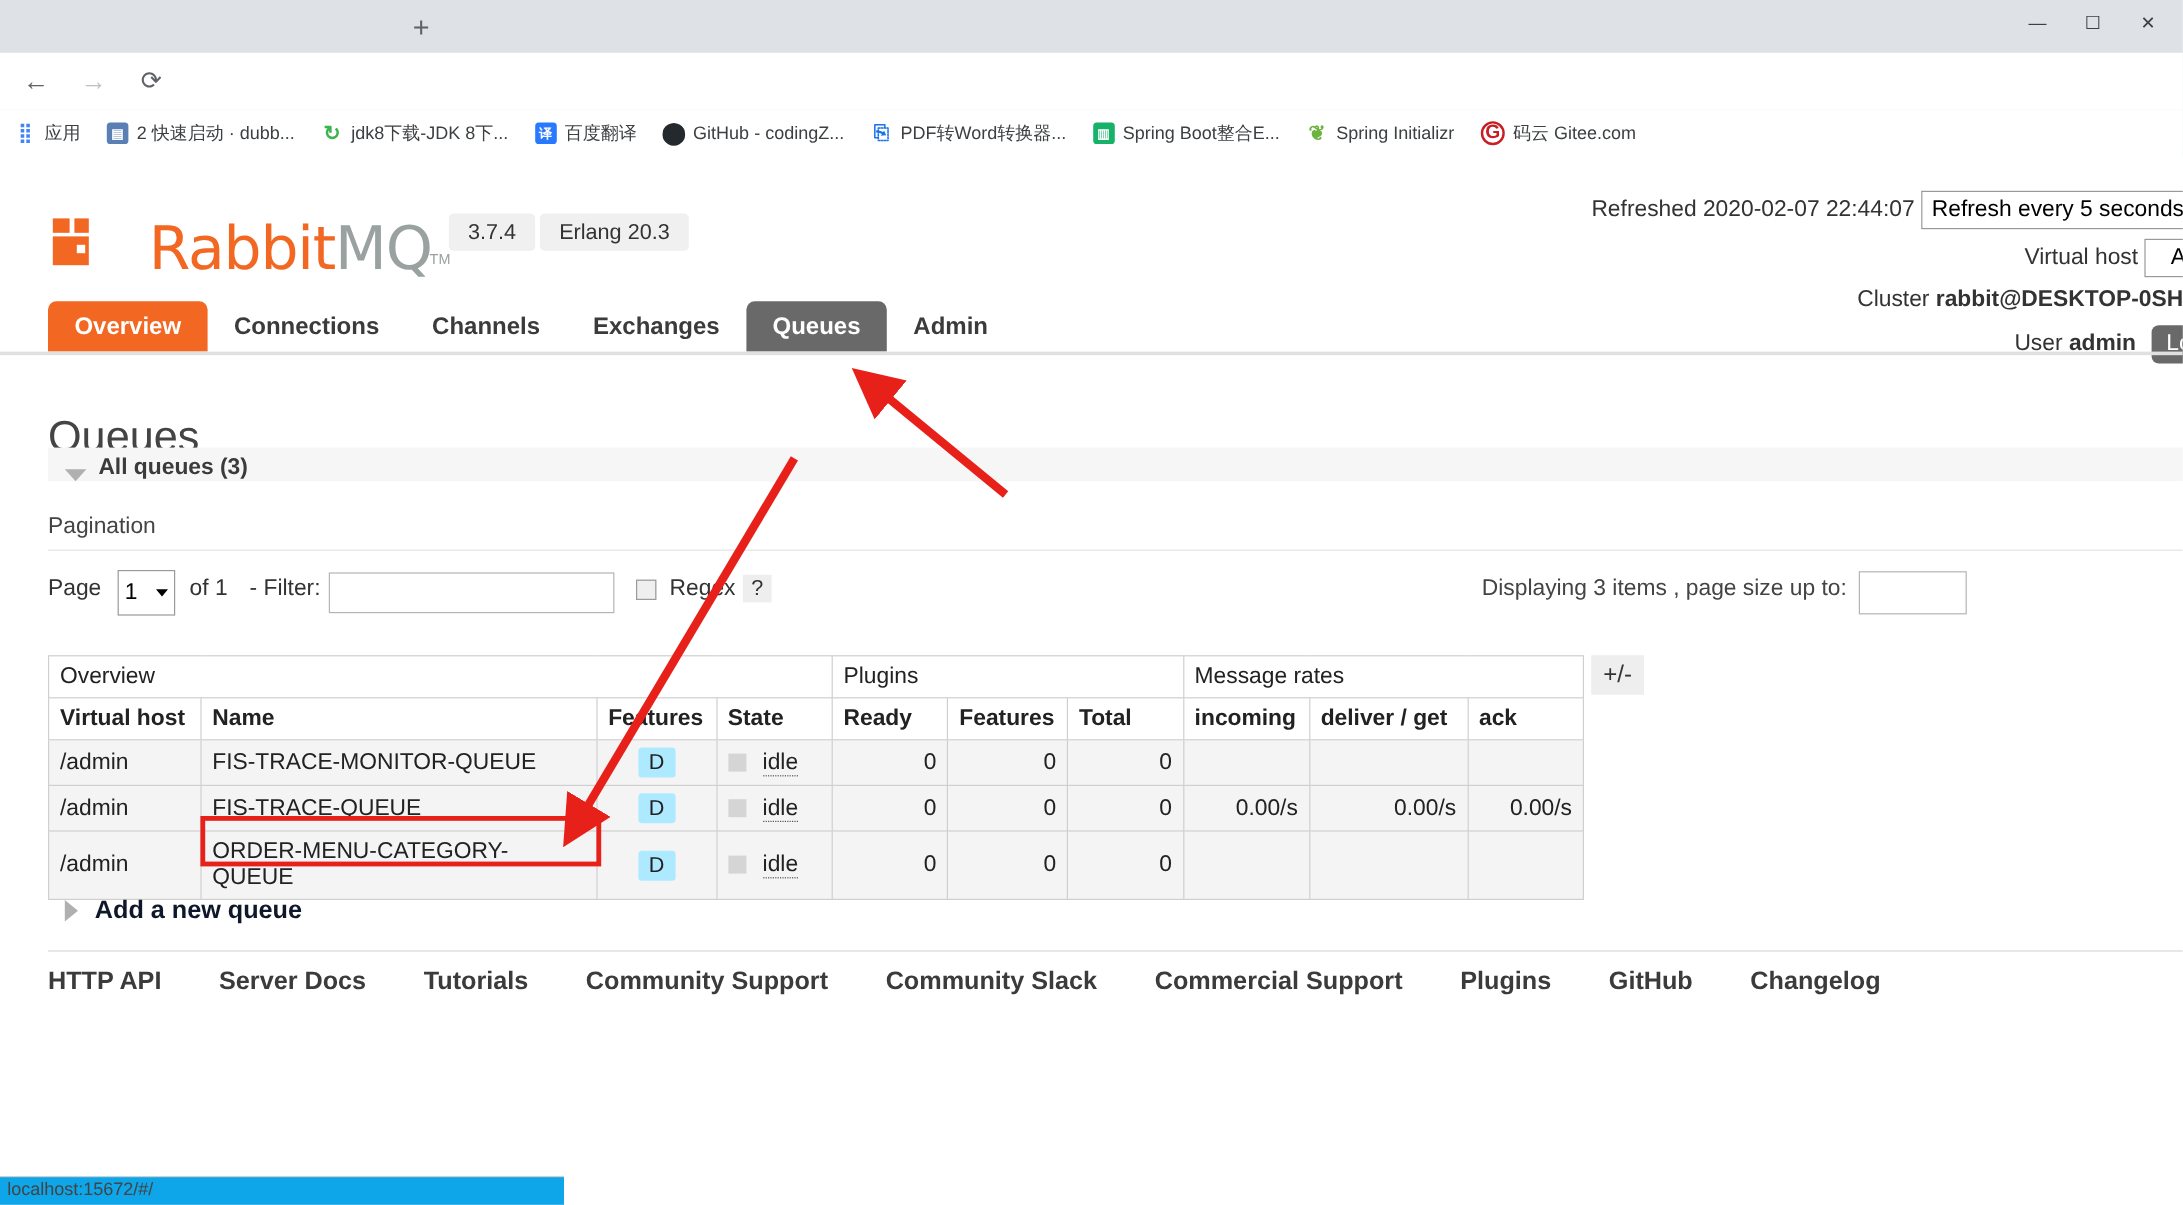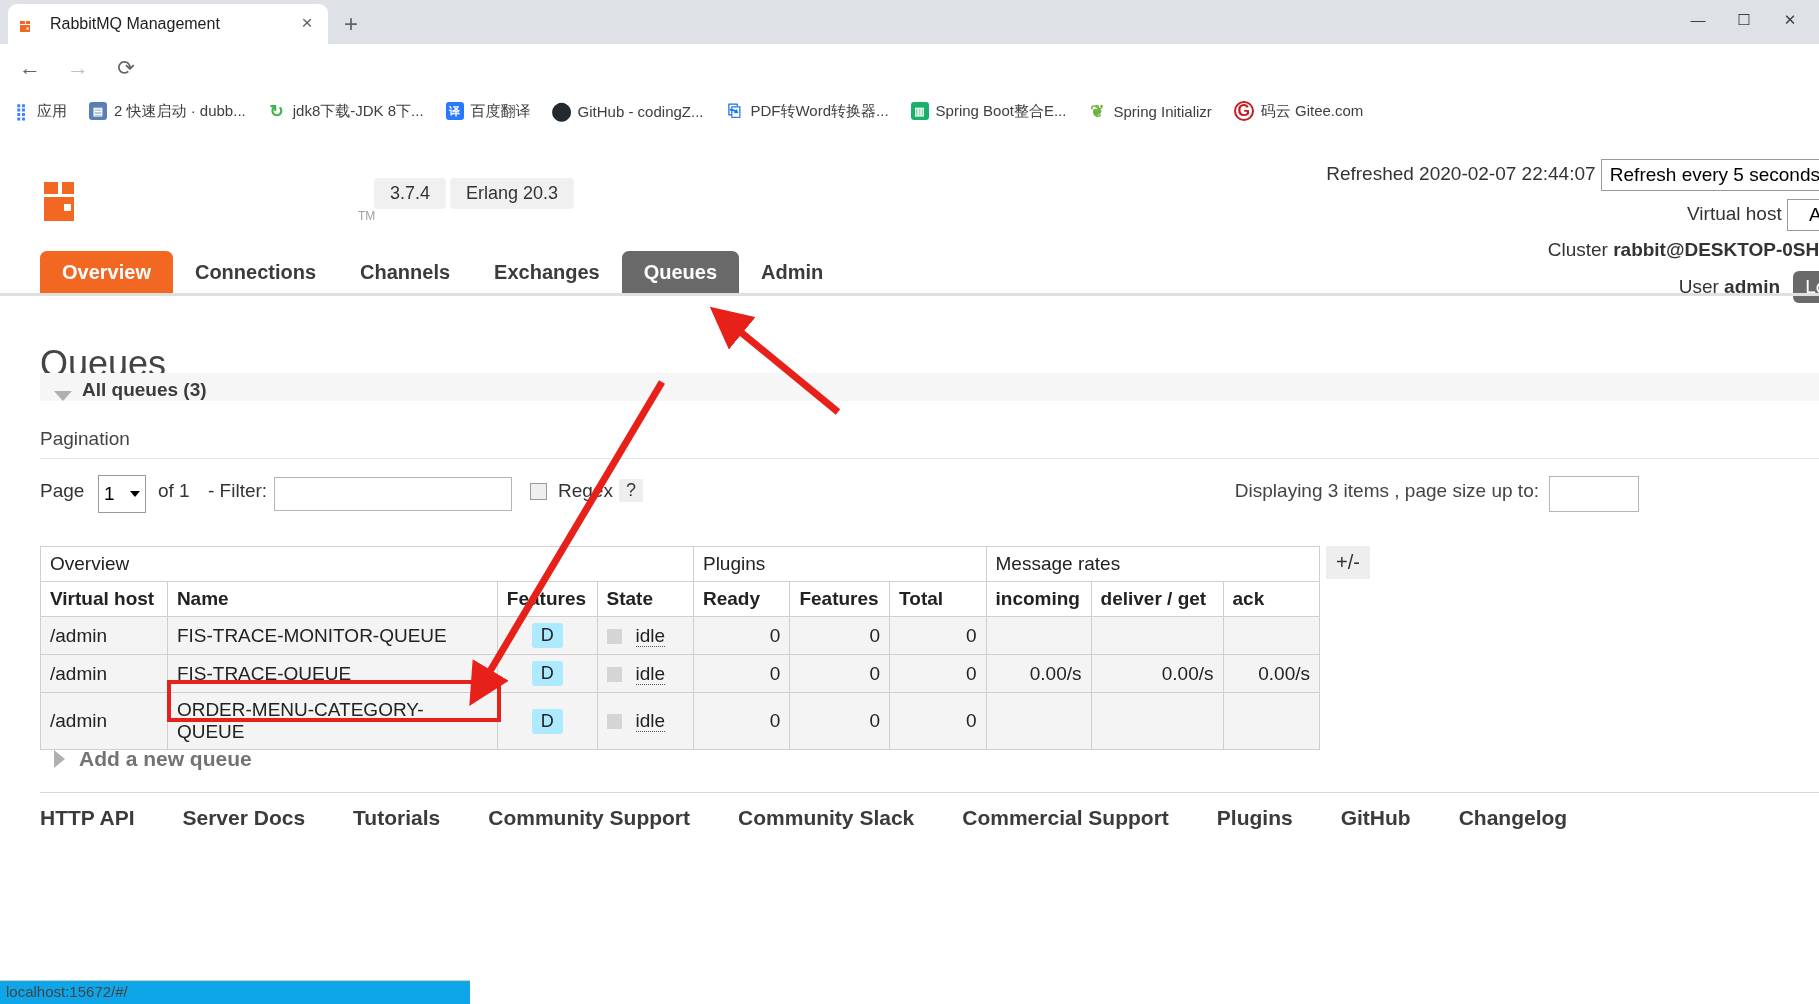--- a/index.html
+++ b/index.html
@@ -108,49 +108,37 @@
   #qtable td.num { text-align:right; }
   .qname { font-weight:bold; }
   .dflag { display:inline-block; background:#aeeaff; color:#222; padding:2px 9px; border-radius:3px; font-size:18px; }
   .statecell { white-space:nowrap; }
   .state-sq { display:inline-block; width:15px; height:15px; background:#d5d5d5; vertical-align:middle; margin-right:14px; }
   .state-txt { border-bottom:1px dotted #555; }
   #plusminus { position:absolute; left:1326px; top:415px; background:#eeeeee; font-size:20px; padding:5px 10px; color:#333; }
 
   #addqueue { position:absolute; left:40px; top:616px; display:flex; align-items:center; }
   #addq-caret { width:0;height:0;border-top:9px solid transparent;border-bottom:9px solid transparent;border-left:11px solid #b0b0b0; margin:0 14px 0 14px; }
-  #addq-label { font-size:21px; color:#737373; font-weight:bold; }
+  #addq-label { font-size:21px; color:#0f172a; font-weight:bold; }
 
   #footer-rule { position:absolute; left:40px; top:661px; width:1779px; height:1px; background:#d8d8d8; }
   #footer { position:absolute; left:40px; top:675px; width:1779px; display:flex; align-items:center; gap:0; }
   .flink { font-size:21px; font-weight:bold; color:#3b3b3b; margin-right:48px; white-space:nowrap; }
 
   #status-bar { position:absolute; left:0; bottom:0; width:470px; height:24px; background:#0ea5e9; border-top:1px solid #d0d0d0; font-size:15px; color:#444; padding:2px 6px; overflow:hidden; }
 
   
   #anno { position:absolute; left:0; top:0; width:1819px; height:1004px; pointer-events:none; }
 </style>
 </head>
 <body>
 
 <div id="browser-chrome">
 
   <div id="tab-strip">
-    <div class="btab">
-      <span class="btab-fav">
-        <svg width="20" height="20" viewBox="0 0 20 20">
-            <rect x="2" y="7" width="5" height="3" fill="#f26722"></rect>
-            <rect x="8" y="7" width="4" height="3" fill="#f26722"></rect>
-            <rect x="2" y="11" width="10" height="7" fill="#f26722"></rect>
-            <rect x="8.5" y="13.5" width="2.2" height="2.2" fill="#fff"></rect>
-          </svg>
-      </span>
-      <span class="btab-title">RabbitMQ Management</span>
-      <span class="btab-close">×</span>
-    </div>
     <div id="new-tab-btn">+</div>
     <div class="wctl" style="right:98px">—</div>
     <div class="wctl" style="right:52px">☐</div>
     <div class="wctl" style="right:6px">✕</div>
   </div>
 
   <div id="toolbar">
     <div class="tbtn" style="left:14px;font-size:22px;">←</div>
     <div class="tbtn" style="left:62px;font-size:22px;color:#bdc1c6;">→</div>
     <div class="tbtn" style="left:110px;font-size:21px;">⟳</div>
@@ -226,20 +214,21 @@
 
 <div id="page">
 
   <div id="rmq-logo">
     <svg width="60" height="60" viewBox="0 0 60 60" style="position:absolute;left:0;top:18px">
       <rect x="2" y="8" width="14" height="12" fill="#f26722"></rect>
       <rect x="20" y="8" width="12" height="12" fill="#f26722"></rect>
       <rect x="2" y="23" width="30" height="24" fill="#f26722"></rect>
       <rect x="22" y="30" width="7" height="7" fill="#fff"></rect>
     </svg>
+    <div id="logo-text"><span class="o">Rabbit</span><span class="g">MQ</span></div>
     <div id="logo-tm">TM</div>
   </div>
 
   <div class="vchip" style="left:374px">3.7.4</div>
   <div class="vchip" style="left:450px">Erlang 20.3</div>
 
   <div class="hdr-right" style="top:28px; right:-10px;">
     <span>Refreshed 2020-02-07 22:44:07</span>
     <span class="hdr-field">Refresh every 5 seconds</span>
   </div>

